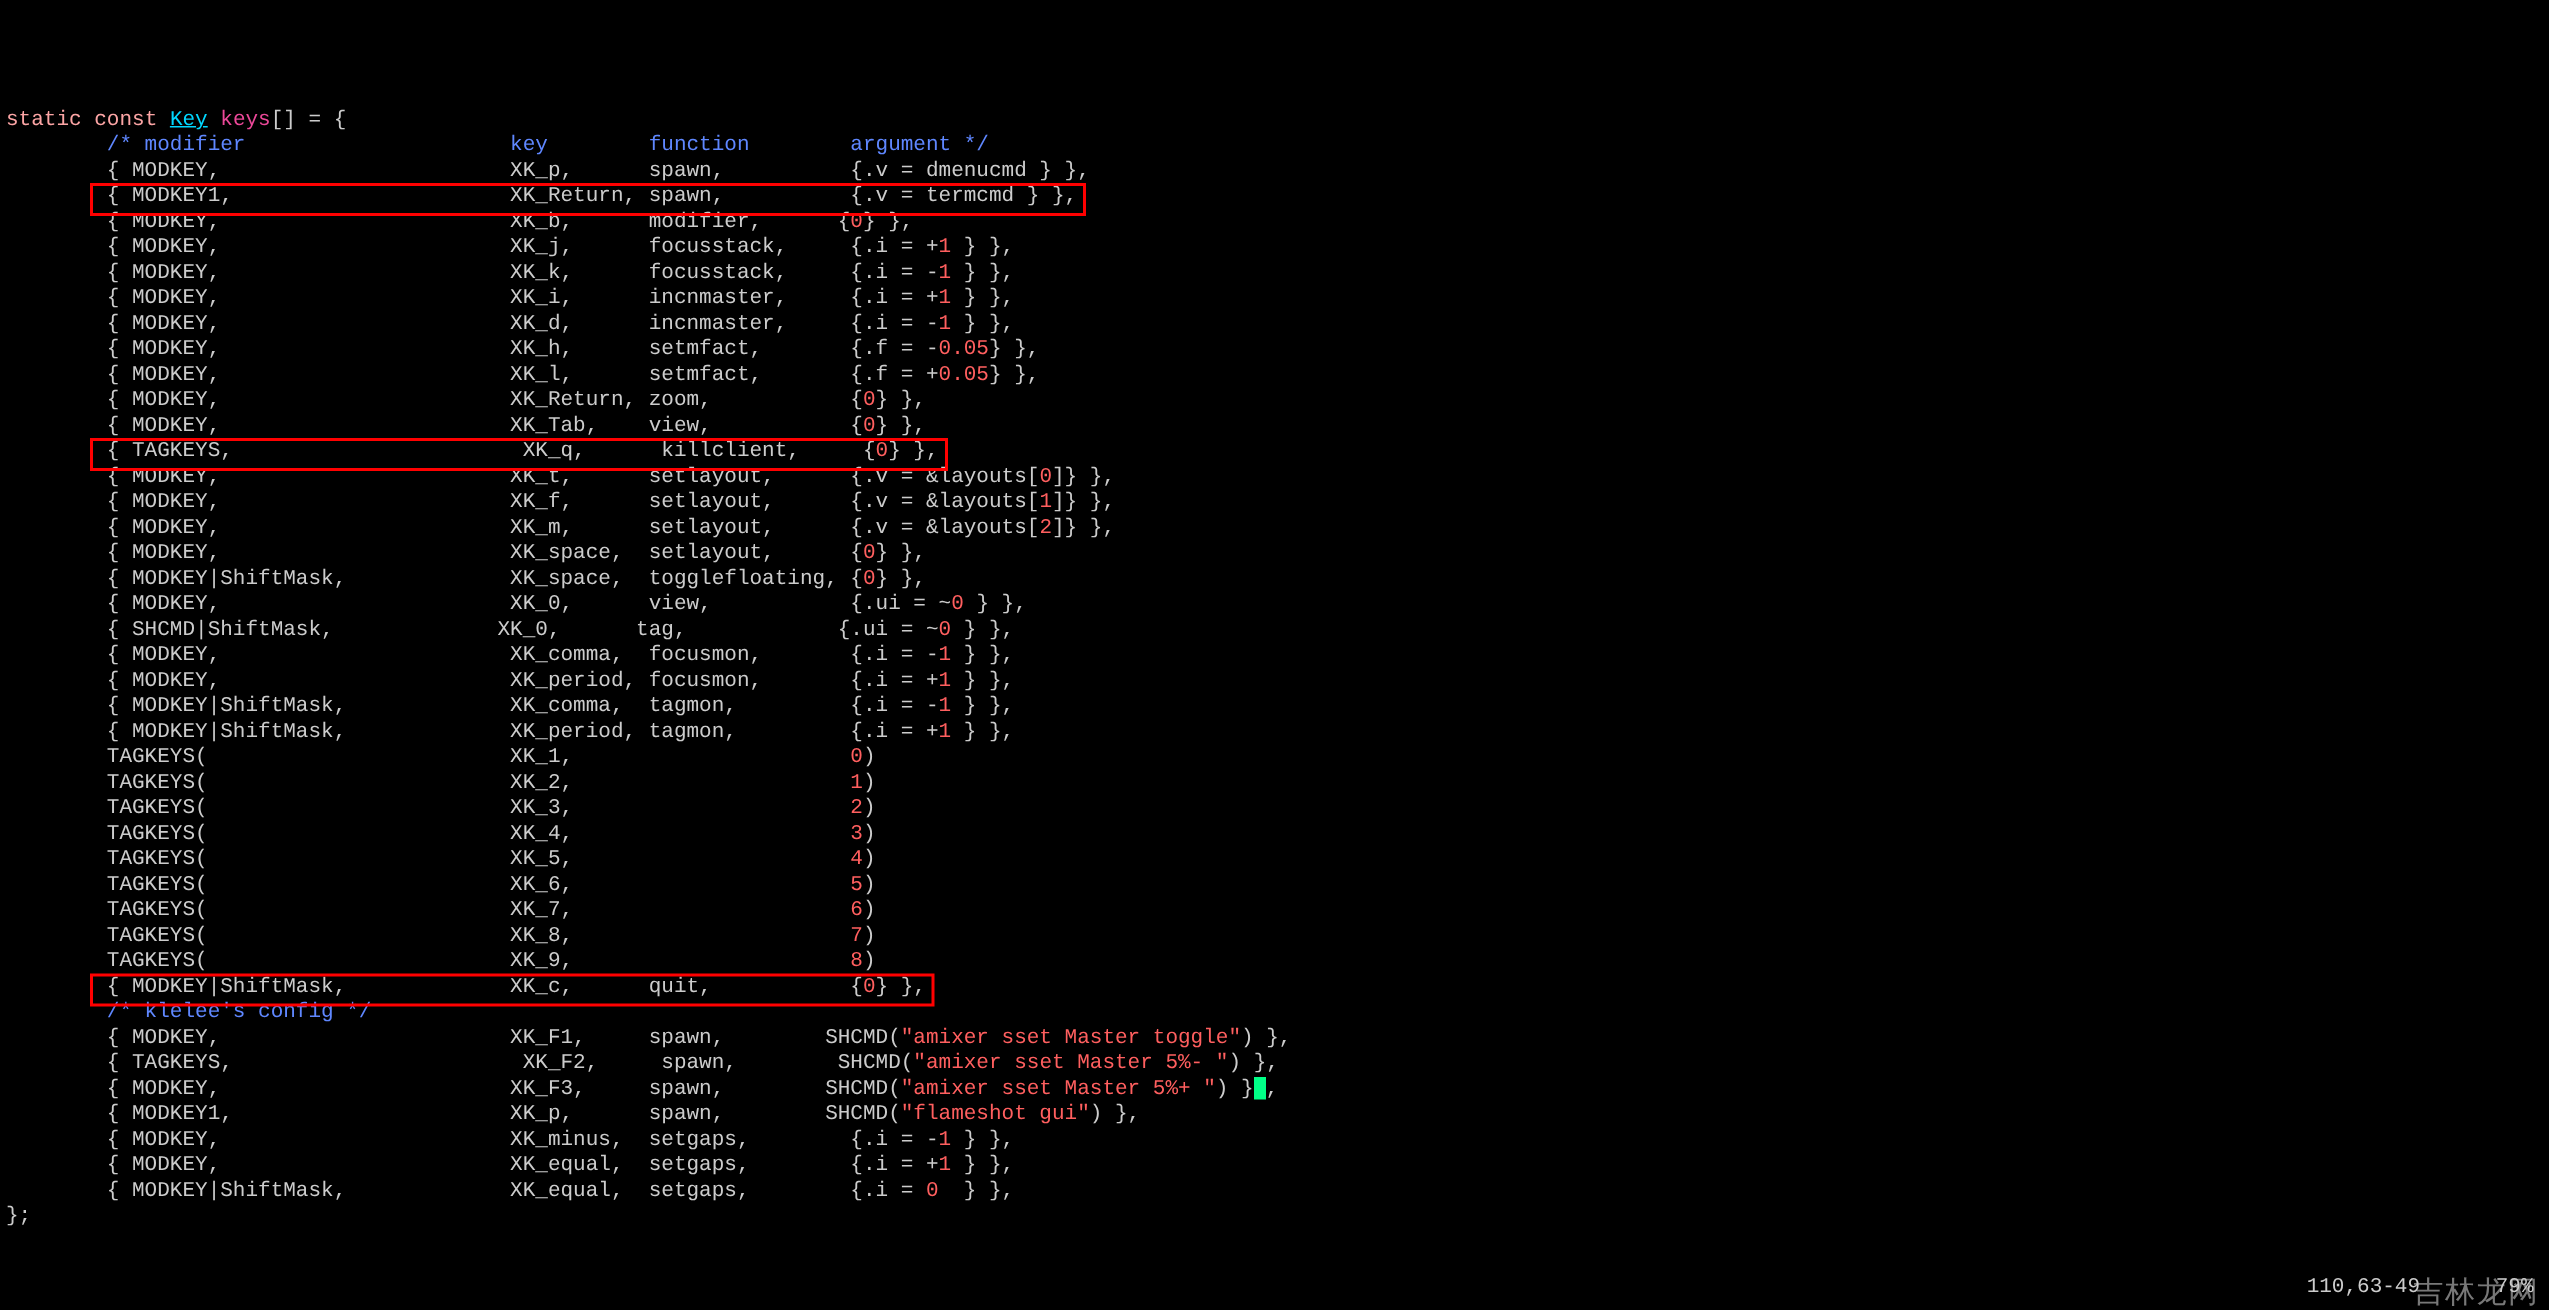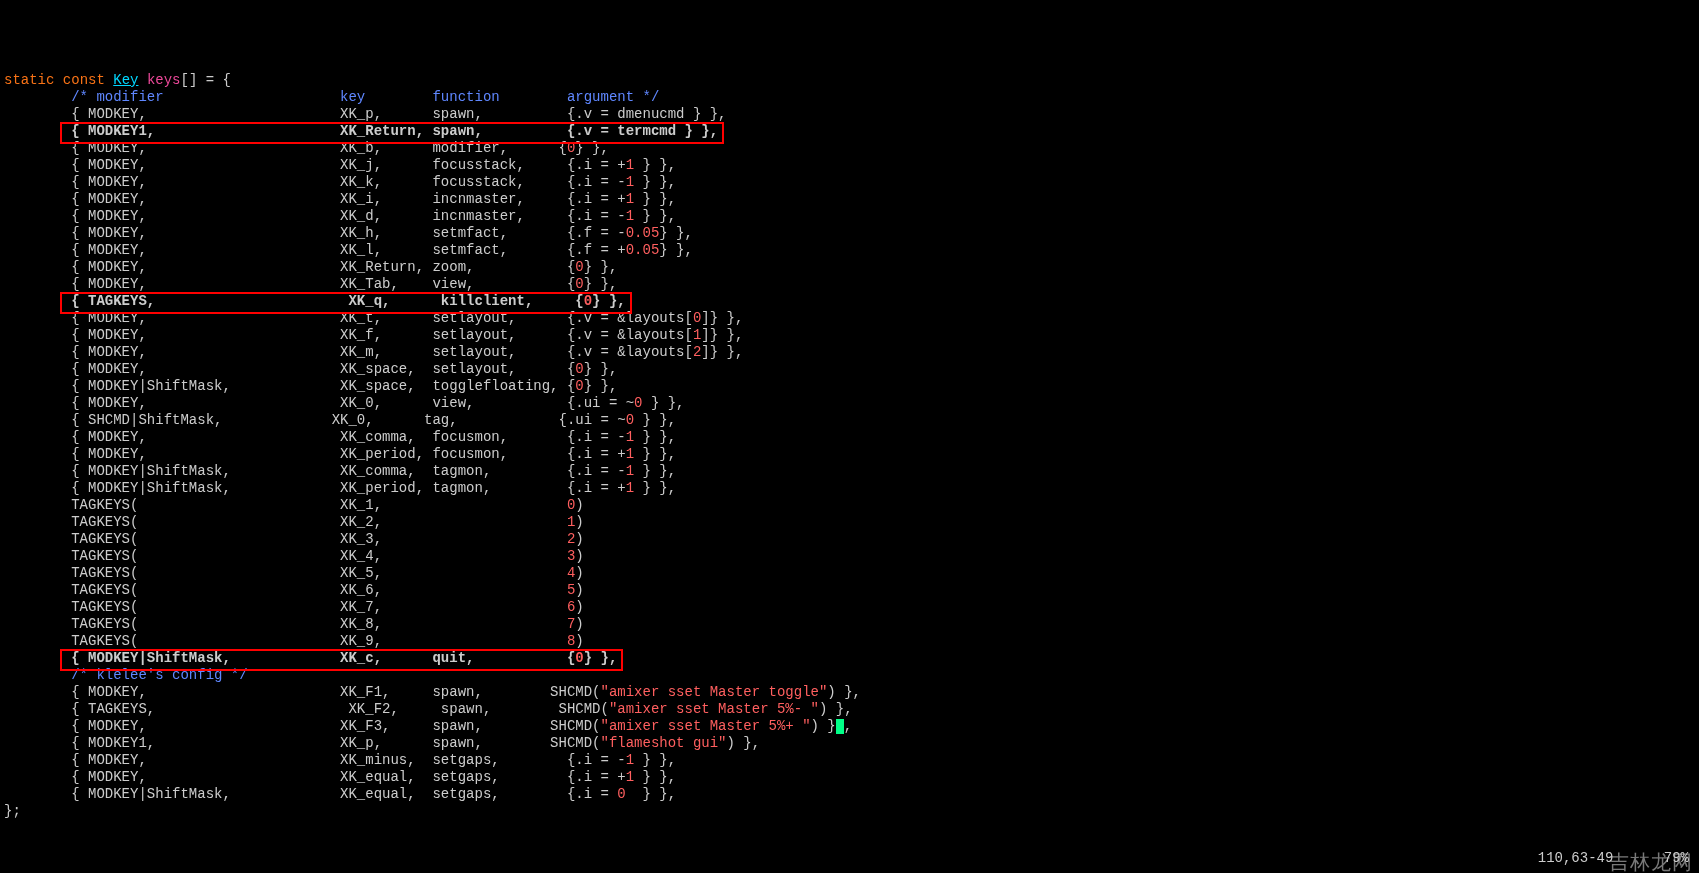--- a/index.html
+++ b/index.html
@@ -10,32 +10,31 @@
     font-family: "Consolas", "Monaco", "Courier New", monospace;
     font-size: 14px;
     line-height: 17px;
     white-space: pre;
     overflow: hidden;
     width: 1699px;
     height: 873px;
     box-sizing: border-box;
     position: relative;
   }
-  .kw-green { color: #f97316; }
+  .kw-green { color: #fca5a5; }
   .kw-type  { color: #00d7ff; text-decoration: underline; }
   .kw-var   { color: #ec4899; }
   .sym      { color: #cccccc; }
   .comment  { color: #5f87ff; text-align: right; }
   .num      { color: #ff5f5f; }
   .str      { color: #ff5f5f; }
   .dim      { color: #cccccc; }
   .boxwrap {
     position: relative;
     display: inline-block;
-    font-weight: bold;
   }
   .redbox {
     position: absolute;
     border: 2px solid #ff0000;
     pointer-events: none;
   }
   .cursor {
     display:inline-block;
     width:8px;
     height:15px;

